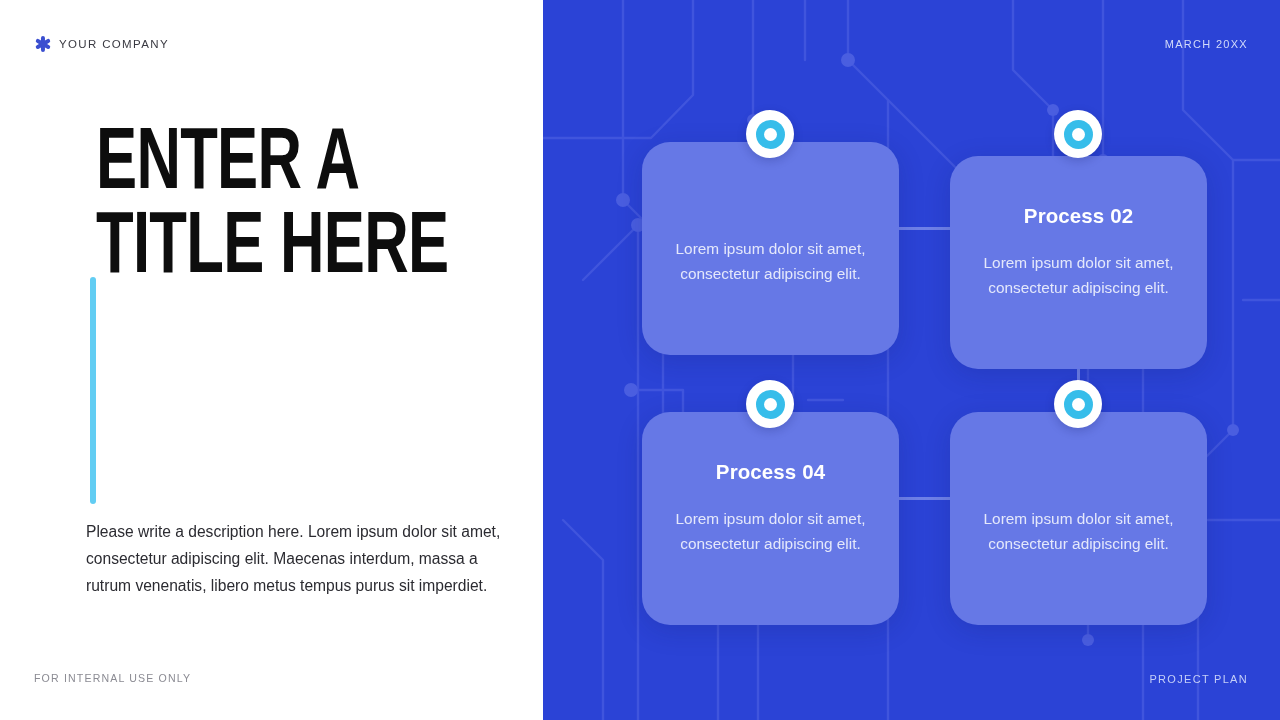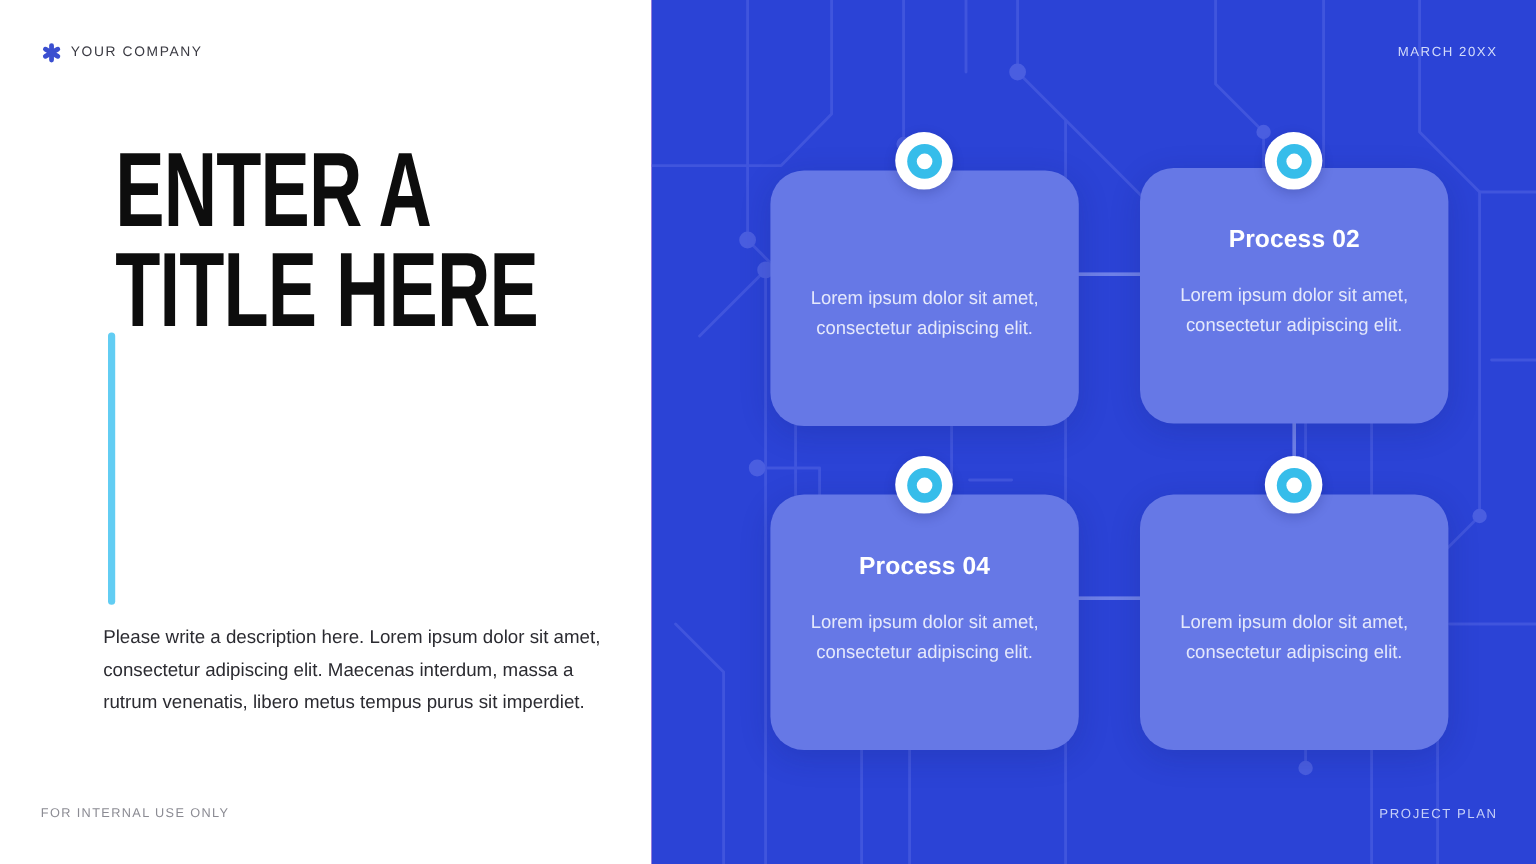--- a/index.html
+++ b/index.html
@@ -76,21 +76,21 @@
   #conn-v-right  { left:1077px; top:341px; width:3px;  height:48px; }
   #conn-h-bottom { left:897px; top:497px; width:58px;  height:3px; }
 
   
   .card {
     position:absolute; width:257px; height:213px;
     background:#6678e6; border-radius:28px;
     box-shadow:0 6px 26px rgba(17,28,100,0.18);
   }
   #card-1 { left:642px;  top:142px; }
-  #card-2 { left:950px;  top:140px; }
+  #card-2 { left:950px;  top:156px; }
   #card-4 { left:642px;  top:412px; }
   #card-3 { left:950px;  top:412px; }
 
   .card .card-title {
     position:absolute; left:0; right:0; top:48px; text-align:center;
     font-size:20.5px; font-weight:700; color:#ffffff; letter-spacing:0.1px;
   }
   .card .card-desc {
     position:absolute; left:24px; right:24px; top:95px; text-align:center;
     font-size:15.4px; line-height:1.62; color:#e4e8fb; font-weight:400;

